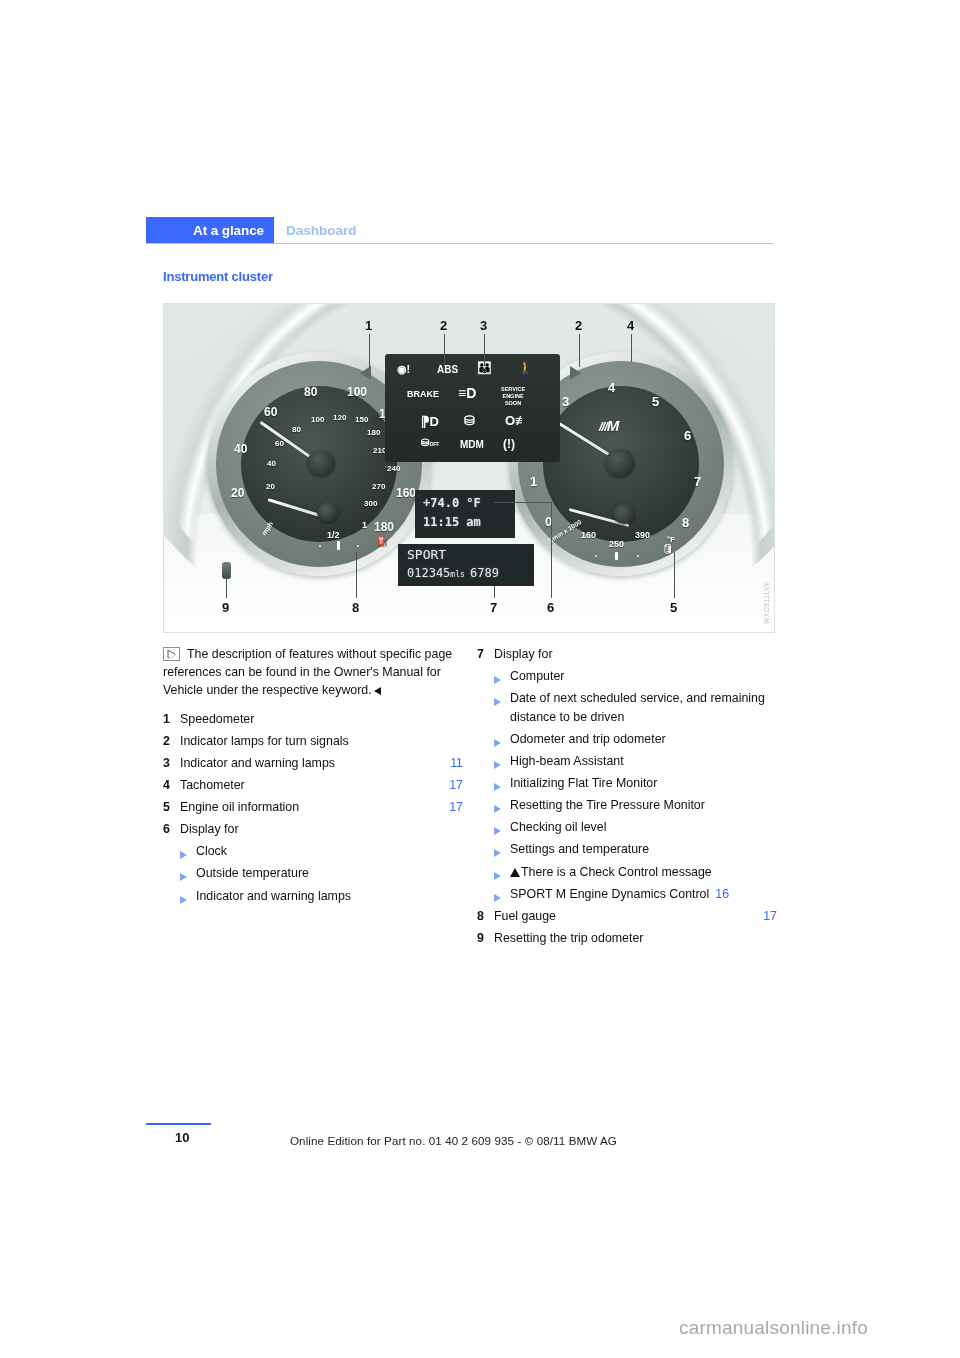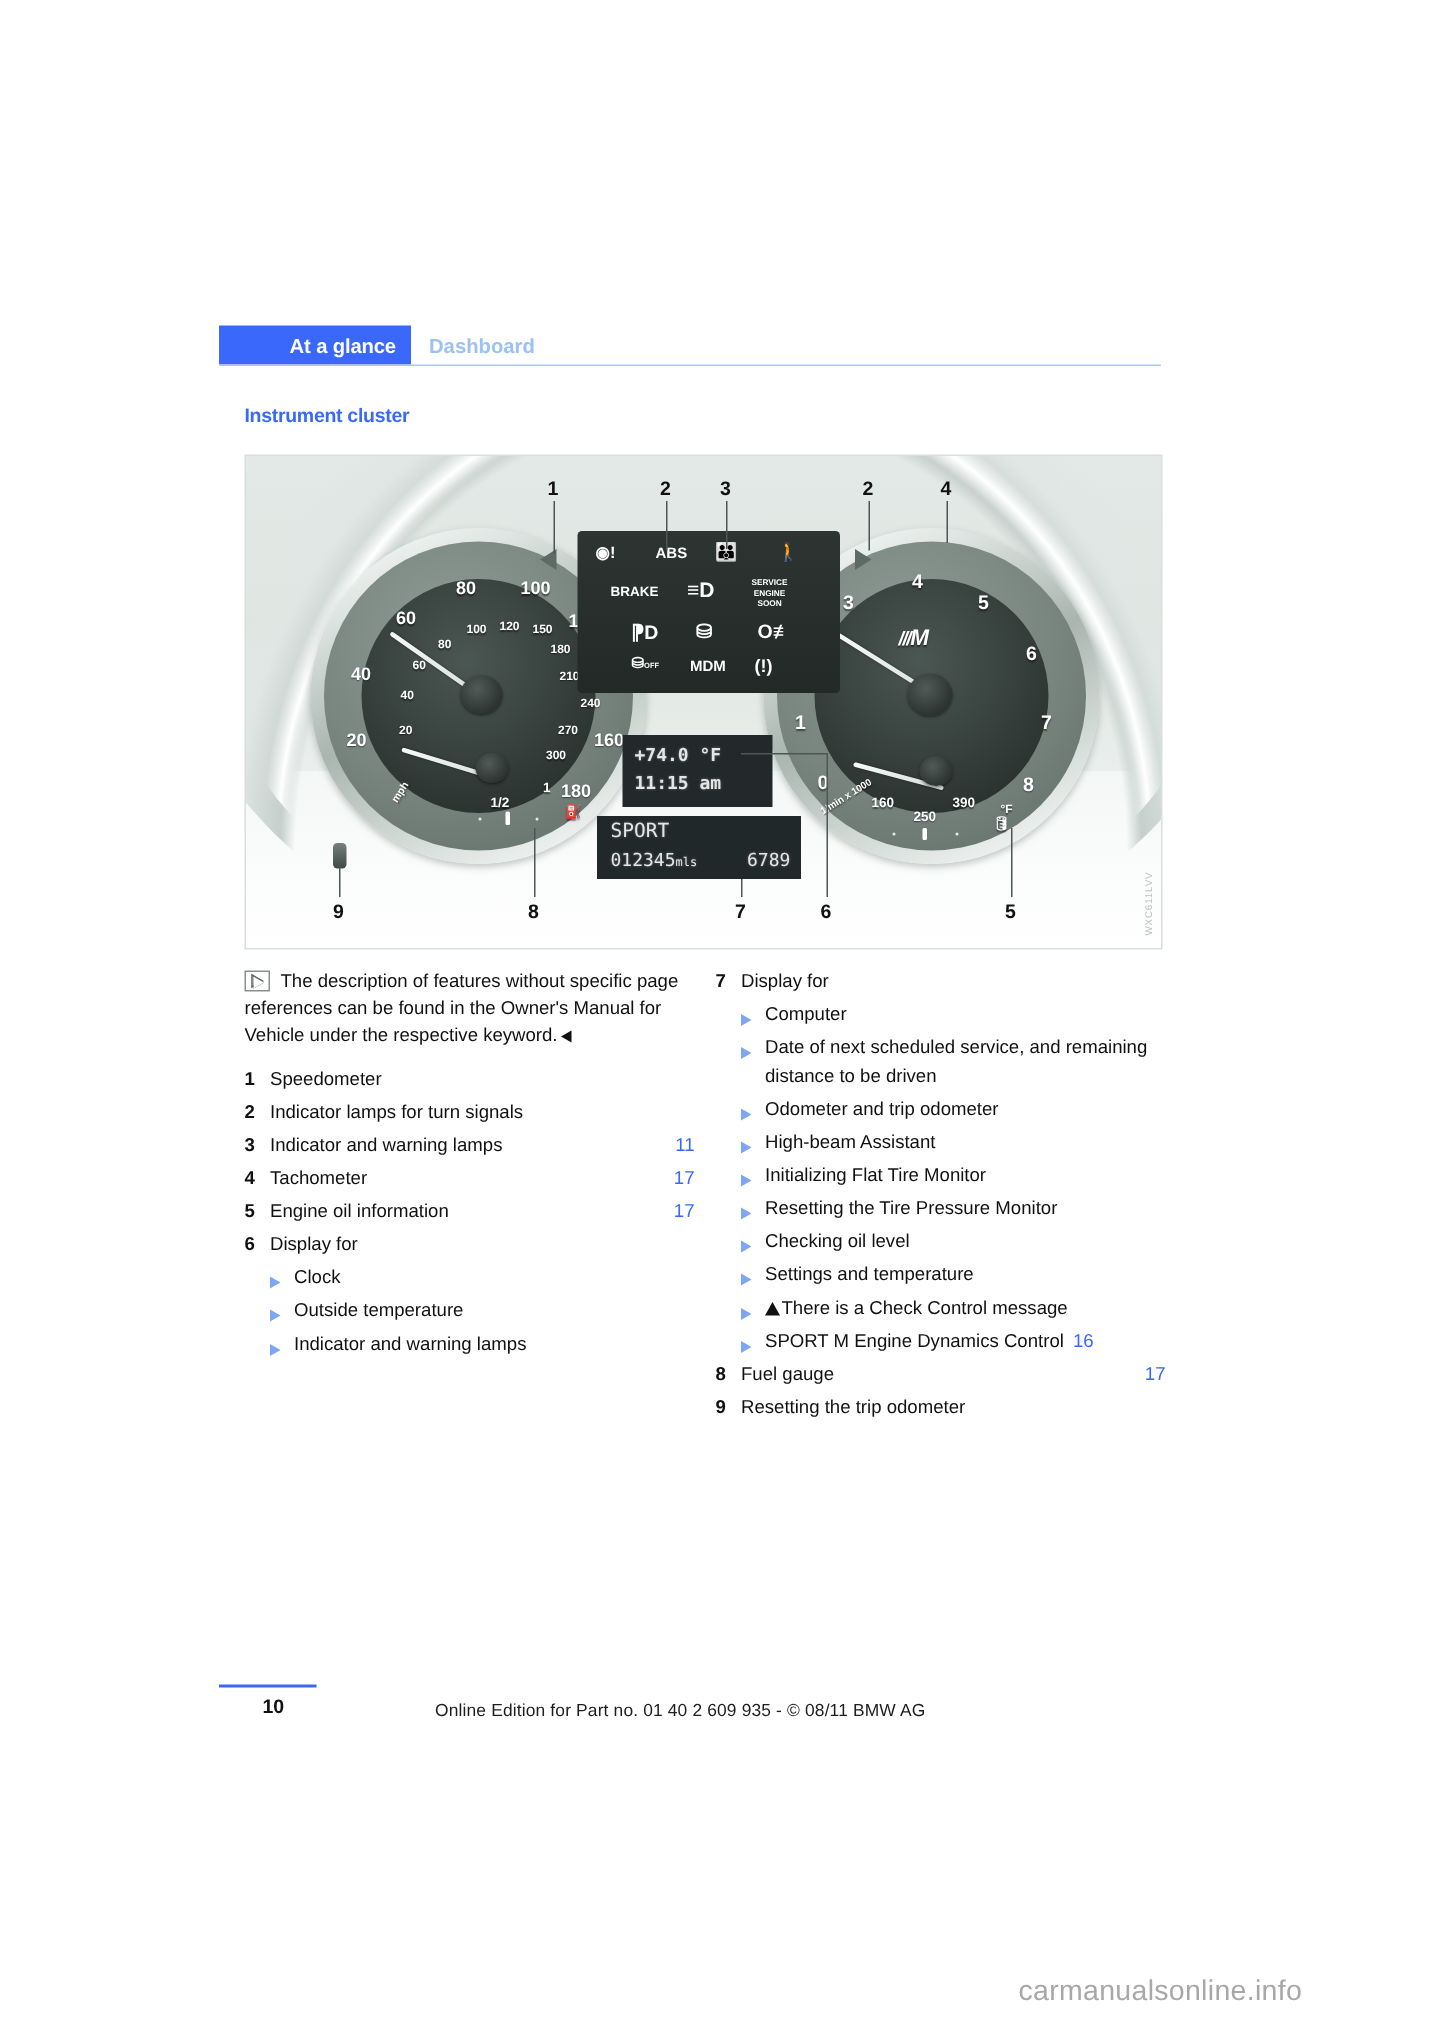--- a/index.html
+++ b/index.html
@@ -491,21 +491,21 @@
     </div>
 
     <div id="lcd-top">
       <div class="lcd-line" style="left:8px; top:6px; font-size:12px; font-weight:bold;">+74.0 °F</div>
       <div class="lcd-line" style="left:8px; top:25px; font-size:12px; font-weight:bold;">11:15 am</div>
     </div>
 
     <div id="lcd-bottom">
       <div class="lcd-line" style="left:9px; top:3px; font-size:13px;">SPORT</div>
       <div class="lcd-line" style="left:9px; top:22px; font-size:12px;">012345<span style="font-size:8px;">mls</span></div>
-      <div class="lcd-line" style="left:100px; top:22px; font-size:12px;">6789</div>
+      <div class="lcd-line" style="left:72px; top:22px; font-size:12px;">6789</div>
     </div>
 
     <div style="position:absolute; left:58px; top:258px; width:9px; height:17px; z-index:6;
                 border-radius:3px; background:linear-gradient(180deg,#76817d,#3f4a47);"></div>
 
     <div class="callout-line" style="left:205px; top:30px;  height:35px;"></div>
     <div class="callout-line" style="left:280px; top:30px;  height:33px;"></div>
     <div class="callout-line" style="left:320px; top:30px;  height:32px;"></div>
     <div class="callout-line" style="left:415px; top:30px;  height:33px;"></div>
     <div class="callout-line" style="left:467px; top:30px;  height:28px;"></div>

